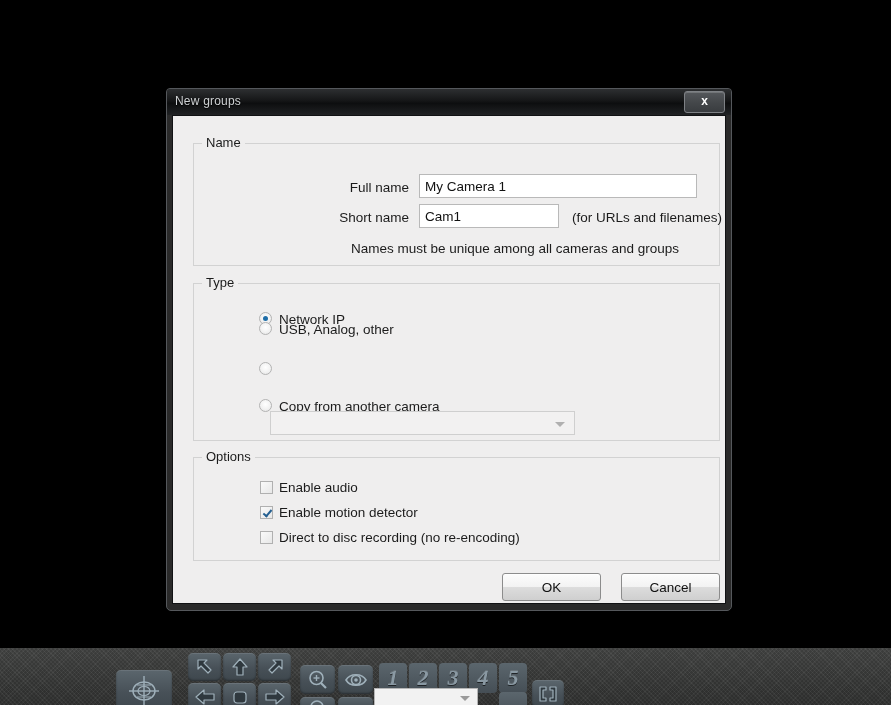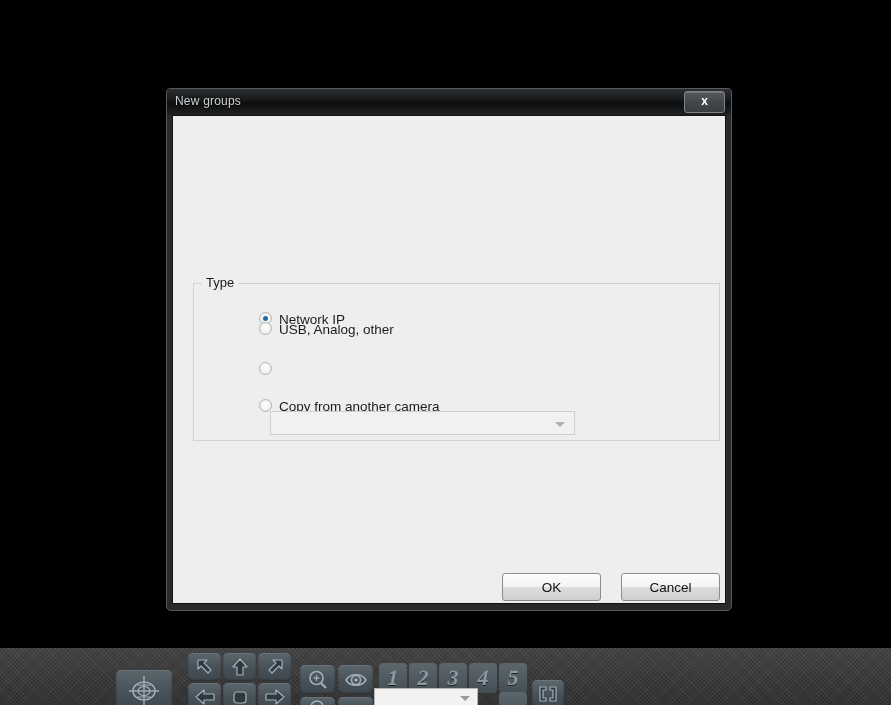--- a/index.html
+++ b/index.html
@@ -406,20 +406,32 @@
 
 <div id="dialog">
 
   <div id="titlebar">
     <div id="titlebar-title">New groups</div>
     <div id="close-button">x</div>
   </div>
 
   <div id="dialog-body">
 
+    <div class="groupbox" id="group-name">
+      <span class="group-legend">Name</span>
+
+      <span class="field-label" id="lbl-fullname">Full name</span>
+      <input class="text-input" id="inp-fullname" type="text" value="My Camera 1" style="">
+
+      <span class="field-label" id="lbl-shortname">Short name</span>
+      <input class="text-input" id="inp-shortname" type="text" value="Cam1" style="">
+
+      <span class="hint-text" id="hint-urls">(for URLs and filenames)</span>
+      <span class="hint-text" id="hint-unique">Names must be unique among all cameras and groups</span>
+    </div>
 
     <div class="groupbox" id="group-type">
       <span class="group-legend">Type</span>
 
       <div class="radio-row checked" id="radio-0">
         <span class="radio-mark"></span>
         <span class="radio-label">Network IP</span>
       </div>
 
       <div class="radio-row" id="radio-1">
@@ -434,17 +446,35 @@
       <div class="radio-row" id="radio-3">
         <span class="radio-mark"></span>
         <span class="radio-label">Copy from another camera</span>
       </div>
 
       <div id="copy-combo">
         <span class="arrow"></span>
       </div>
     </div>
 
+    <div class="groupbox" id="group-opts">
+      <span class="group-legend">Options</span>
+
+      <div class="check-row" id="check-0">
+        <span class="check-mark"></span>
+        <span class="check-label">Enable audio</span>
+      </div>
+
+      <div class="check-row checked" id="check-1">
+        <span class="check-mark"></span>
+        <span class="check-label">Enable motion detector</span>
+      </div>
+
+      <div class="check-row" id="check-2">
+        <span class="check-mark"></span>
+        <span class="check-label">Direct to disc recording (no re-encoding)</span>
+      </div>
+    </div>
 
     <button class="dlg-button" id="btn-ok">OK</button>
     <button class="dlg-button" id="btn-cancel">Cancel</button>
   </div>
 </div>
 
 </body></html>

